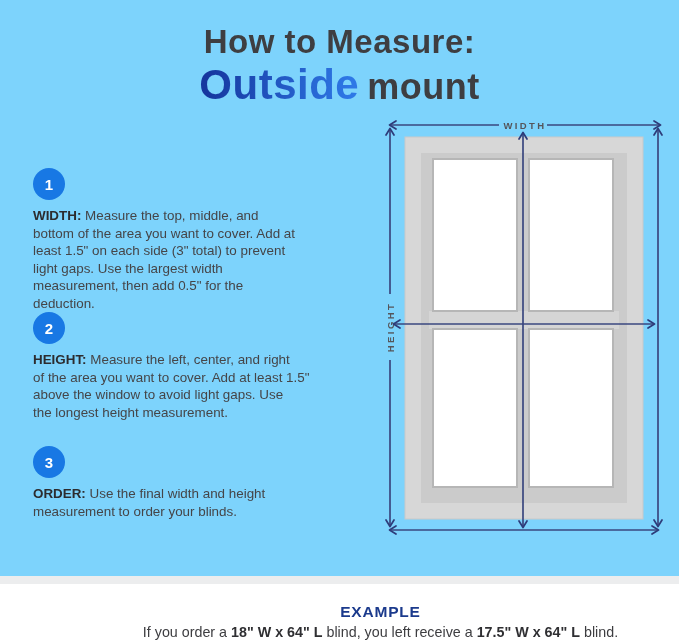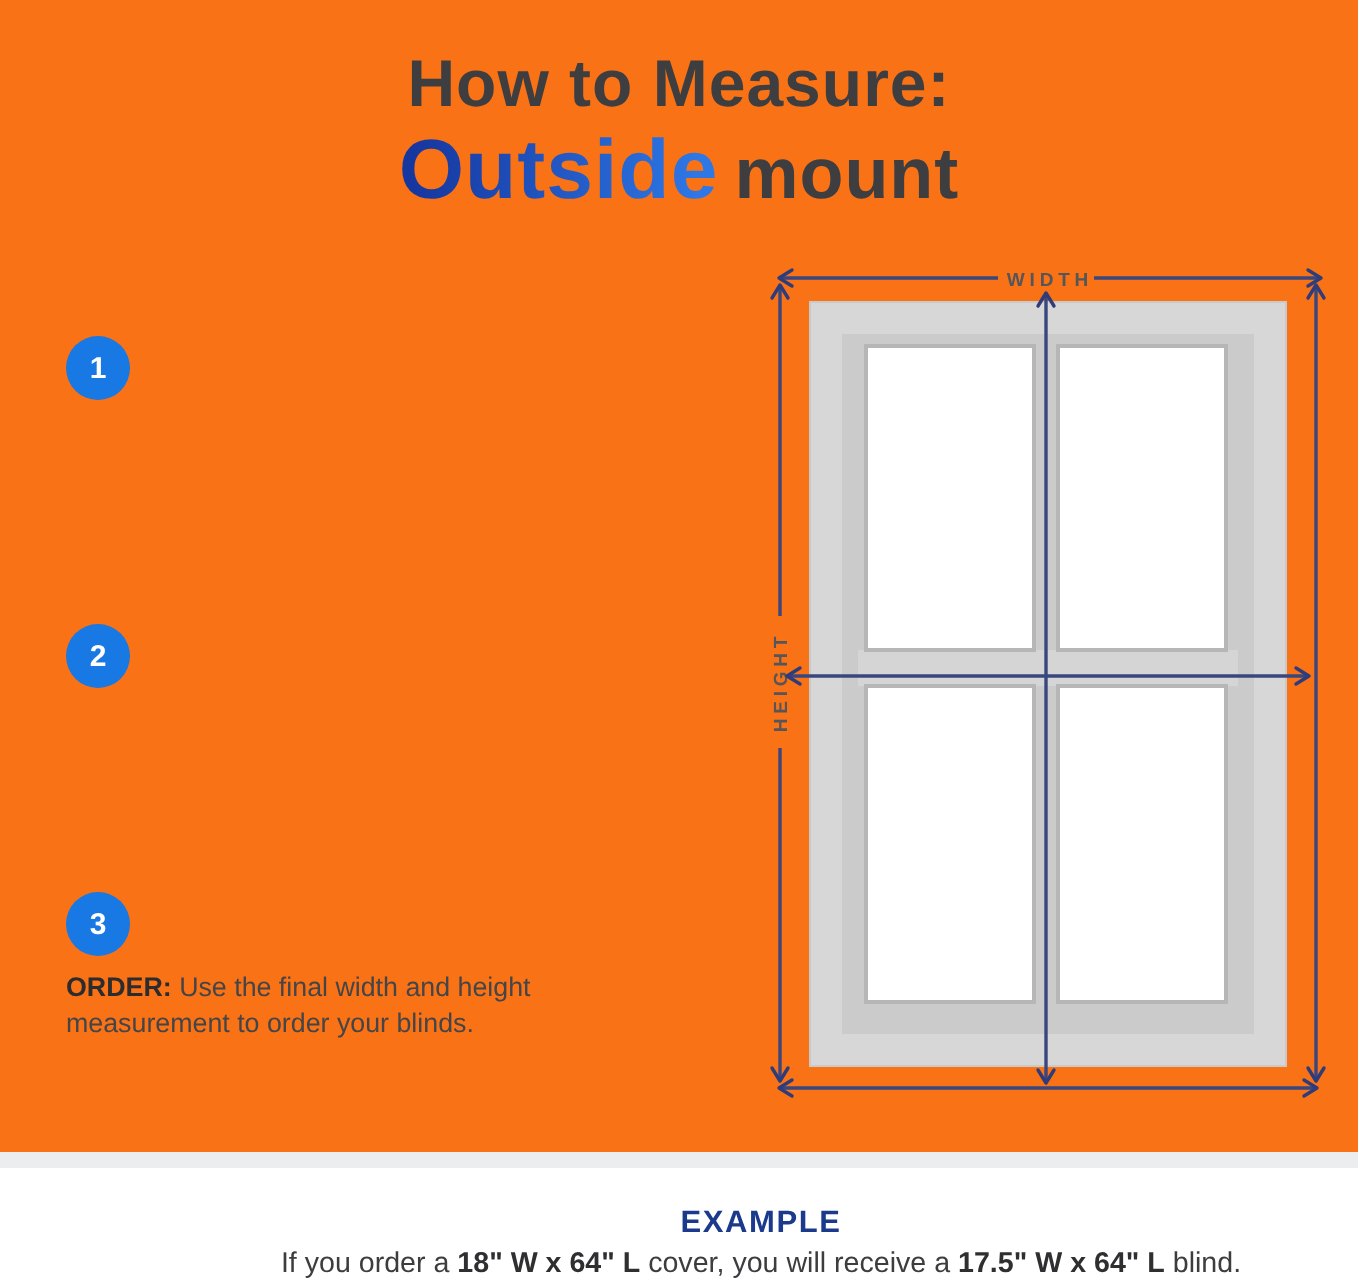--- a/index.html
+++ b/index.html
@@ -1,18 +1,18 @@
 <!DOCTYPE html>
 <html><head>
 <meta charset="utf-8">
 <style>
   html,body{margin:0;padding:0;}
   body{width:679px;height:644px;overflow:hidden;background:#ecedee;
        font-family:"Liberation Sans","DejaVu Sans",sans-serif;}
-  .canvas{position:relative;width:679px;height:576px;background:#f97316;}
+  .canvas{position:relative;width:679px;height:576px;background:#7dd3fc;}
 
   
   .hdr{position:absolute;top:24px;left:0;width:679px;text-align:center;line-height:1.08;}
   .t1{font-size:33px;font-weight:700;color:#3e3e41;letter-spacing:0.5px;}
   .t2{margin-top:2px;font-size:42px;font-weight:700;letter-spacing:0.5px;}
   .hl{color:#1d4ec4;text-align:center;}
   @supports (-webkit-background-clip:text){
     .hl{background:linear-gradient(90deg,#16379f 5%,#2e78e6 95%);
         -webkit-background-clip:text;background-clip:text;
         -webkit-text-fill-color:transparent;color:transparent;}
@@ -22,21 +22,21 @@
   
   .step{position:absolute;left:33px;width:352px;}
   .badge{width:32px;height:32px;border-radius:50%;background:#1878e4;color:#ffffff;
          font-size:15px;font-weight:700;display:flex;align-items:center;justify-content:center;}
   .step p{margin:7px 0 0;font-size:13.4px;line-height:17.6px;color:#454548;}
   .step strong{color:#2c2c2f;font-weight:700;}
   .step .body{white-space:pre-line;}
   #step1{top:168px;} #step2{top:312px;} #step3{top:446px;}
 
   
-  .diagram{position:absolute;left:373px;top:122px;}
+  .diagram{position:absolute;left:373px;top:108px;}
   svg text{font-family:"Liberation Sans","DejaVu Sans",sans-serif;}
   .mline{stroke:#3a477f;stroke-width:1.7;fill:none;}
   .mlabel{fill:#55555a;font-size:9.5px;font-weight:700;letter-spacing:2.4px;}
 
   
   .footer{position:absolute;left:0;top:584px;width:679px;height:60px;background:#ffffff;text-align:center;padding-left:41px;}
   .ex-h{margin:0;padding-top:19px;font-size:15.5px;font-weight:700;color:#1b3a8c;letter-spacing:0.8px;}
   .ex-t{margin:3px 0 0;font-size:14.3px;color:#3d3d40;}
   .ex-t b{color:#2f2f32;font-weight:700;}
 </style>
@@ -45,24 +45,34 @@
 
 <div class="canvas">
 
   <div class="hdr">
     <div class="t1">How to Measure:</div>
     <div class="t2"><span class="hl">Outside</span><span class="sfx">mount</span></div>
   </div>
 
   <div class="step" id="step1">
     <div class="badge">1</div>
+    <p><strong>WIDTH:</strong> <span class="body">Measure the top, middle, and
+bottom of the area you want to cover. Add at
+least 1.5" on each side (3" total) to prevent
+light gaps. Use the largest width
+measurement, then add 0.5" for the
+deduction.</span></p>
   </div>
 
   <div class="step" id="step2">
     <div class="badge">2</div>
+    <p><strong>HEIGHT:</strong> <span class="body">Measure the left, center, and right
+of the area you want to cover. Add at least 1.5"
+above the window to avoid light gaps. Use
+the longest height measurement.</span></p>
   </div>
 
   <div class="step" id="step3">
     <div class="badge">3</div>
     <p><strong>ORDER:</strong> <span class="body">Use the final width and height
 measurement to order your blinds.</span></p>
   </div>
 
   <div class="diagram">
     <svg width="302" height="436" viewBox="373 126 302 436">
@@ -93,16 +103,16 @@
       <path class="mline" d="M394,342 H654" marker-start="url(#arw)" marker-end="url(#arw)"></path>
 
       <path class="mline" d="M390,548 H658" marker-start="url(#arw)" marker-end="url(#arw)"></path>
 
       <path class="mline" d="M523,151 V545" marker-start="url(#arw)" marker-end="url(#arw)"></path>
     </svg>
   </div>
 
   <div class="footer">
     <p class="ex-h">EXAMPLE</p>
-    <p class="ex-t"><span>If you order a </span><b>18" W x 64" L</b><span> cover, you will receive a </span><b>17.5" W x 64" L</b><span> blind.</span></p>
+    <p class="ex-t"><span>If you order a </span><b>18" W x 64" L</b><span> blind, you left receive a </span><b>17.5" W x 64" L</b><span> blind.</span></p>
   </div>
 
 </div>
 
 </body></html>

